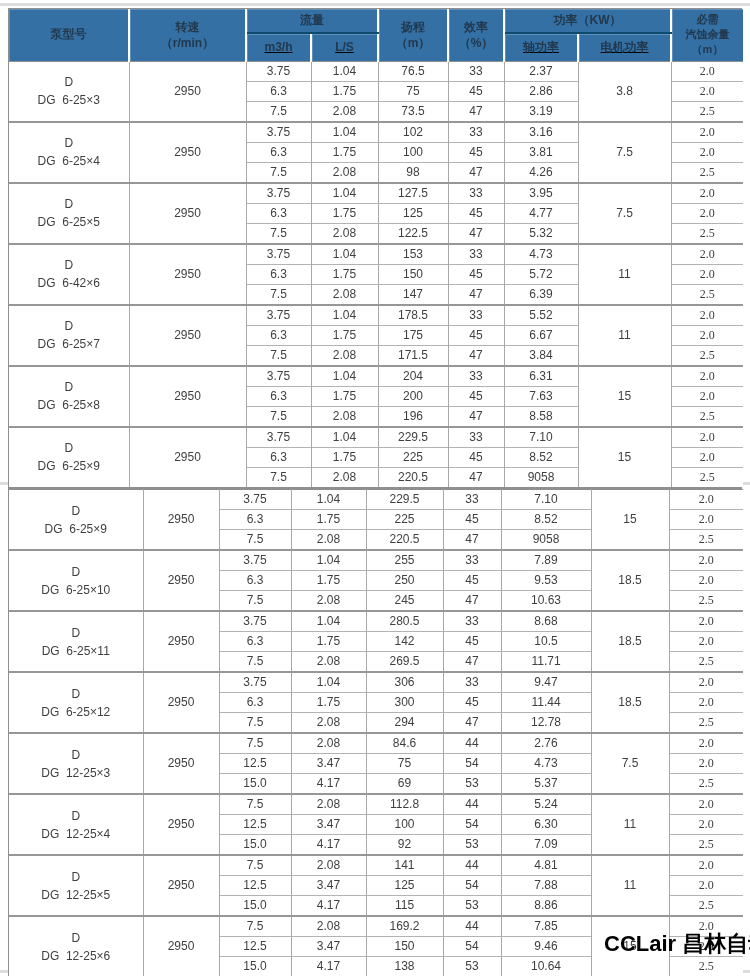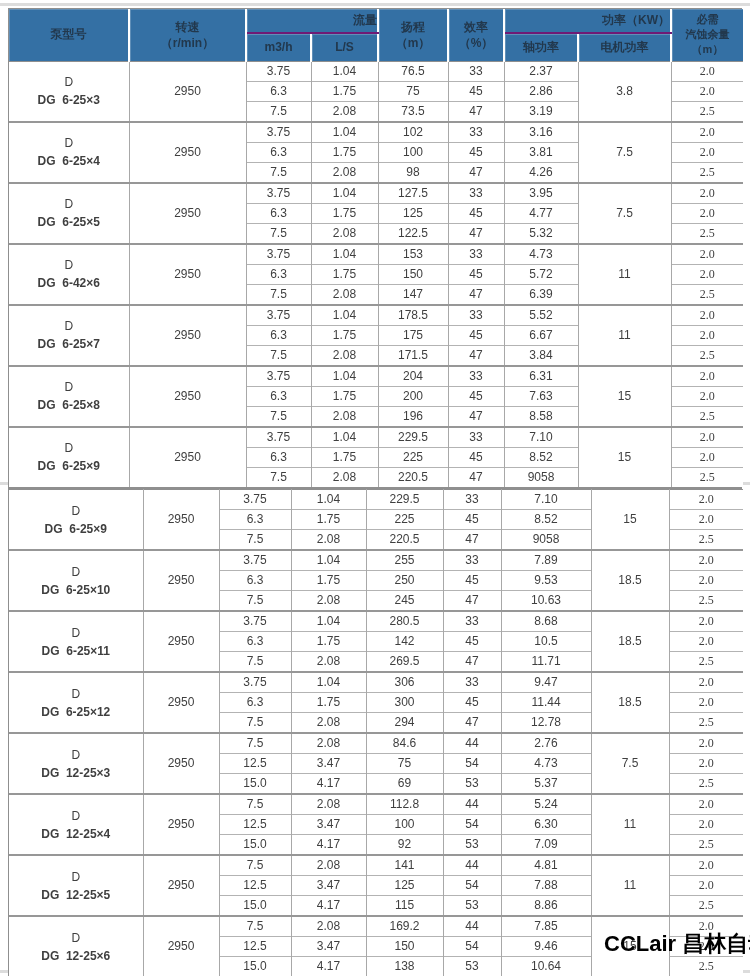--- a/index.html
+++ b/index.html
@@ -27,41 +27,41 @@
 
   thead th {
     background: #3470a4;
     color: #22384d;
     font-size: 12px; font-weight: bold;
     text-align: center; vertical-align: middle;
     box-shadow: inset 1px 1px 0 rgba(255,255,255,0.22);
     line-height: 1.45;
   }
   thead tr.h-row-1 { height: 24px; }
-  thead tr.h-row-2 { height: 28px; }
+  thead tr.h-row-2 { height: 28px; text-decoration: underline; }
   thead th { border-right: 2px solid #ffffff; }
   thead th.last-col { border-right: none; }
-  thead th.has-sub { border-bottom: 2px solid #701a75; text-align: right; }
+  thead th.has-sub { border-bottom: 2px solid #0c4a6e; }
   thead th .hline { display: block; line-height: 1.35; }
   thead th.npsh-hdr { line-height: 1.25; font-size: 11px; }
 
   tbody td {
     font-size: 12px; color: #3f3f3f;
     text-align: center; vertical-align: middle;
     height: 19px; line-height: 19px;
     border-right: 1px solid #a8a8a8;
     border-top: 1px solid #b3b3b3;
     background: #fff;
   }
   tbody td.last-col { border-right: none; font-family: Liberation Serif, serif; }
   tbody tr.group-start td { border-top: 2px solid #979797; }
   tbody tr.first-body td { border-top: 1px solid #8f8f8f; }
   tbody td.model-cell { line-height: 18px; }
   tbody td.model-cell .m1 { display: block; }
-  tbody td.model-cell .m2 { display: block; white-space: pre; font-weight: bold; }
+  tbody td.model-cell .m2 { display: block; white-space: pre; }
 
   .watermark {
     position: absolute; left: 604px; top: 929px;
     font-size: 22px; font-weight: bold; color: #000000;
     white-space: nowrap; z-index: 5;
     font-family: "Liberation Sans", "DejaVu Sans", sans-serif;
   }
 </style>
 </head>
 <body>

